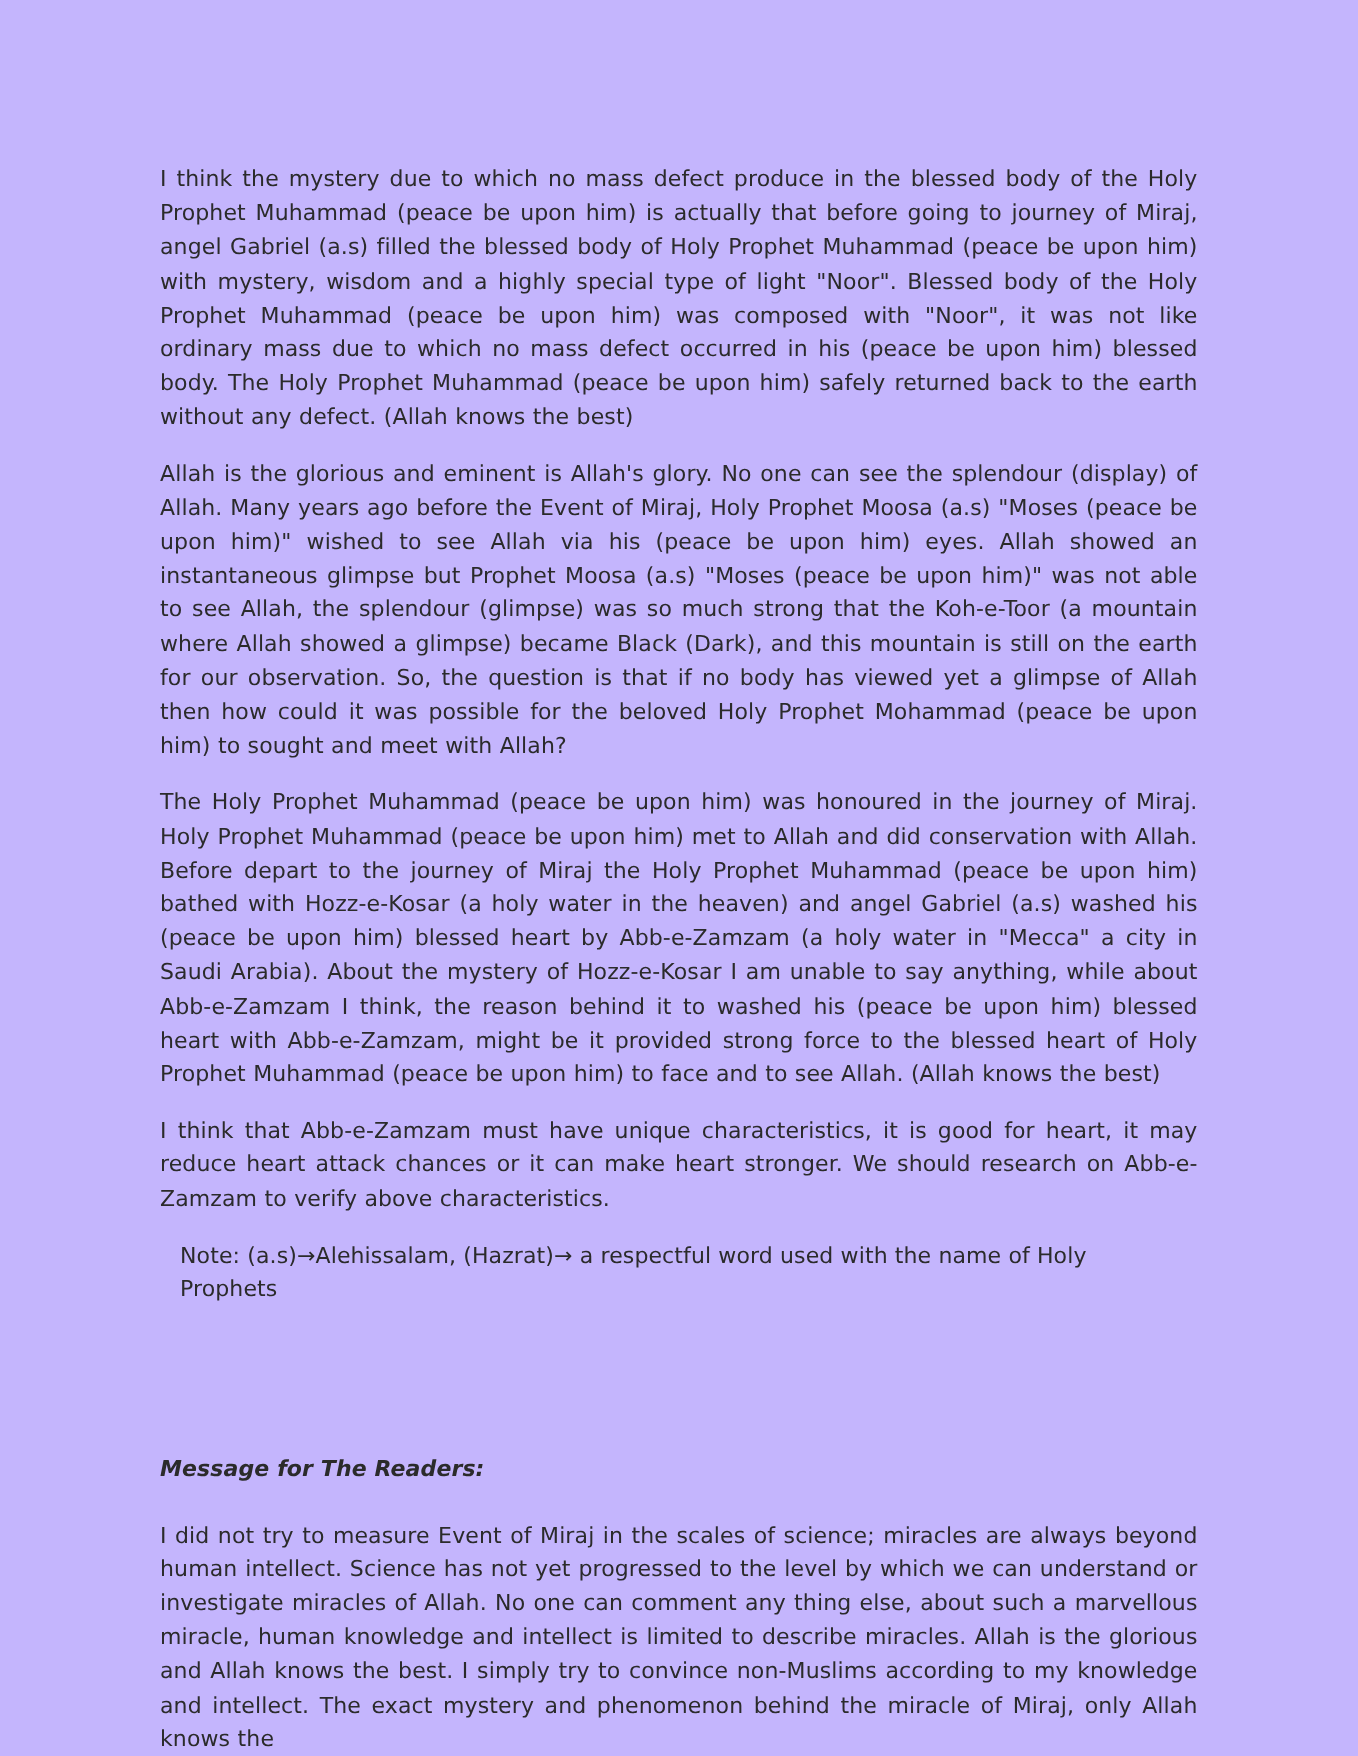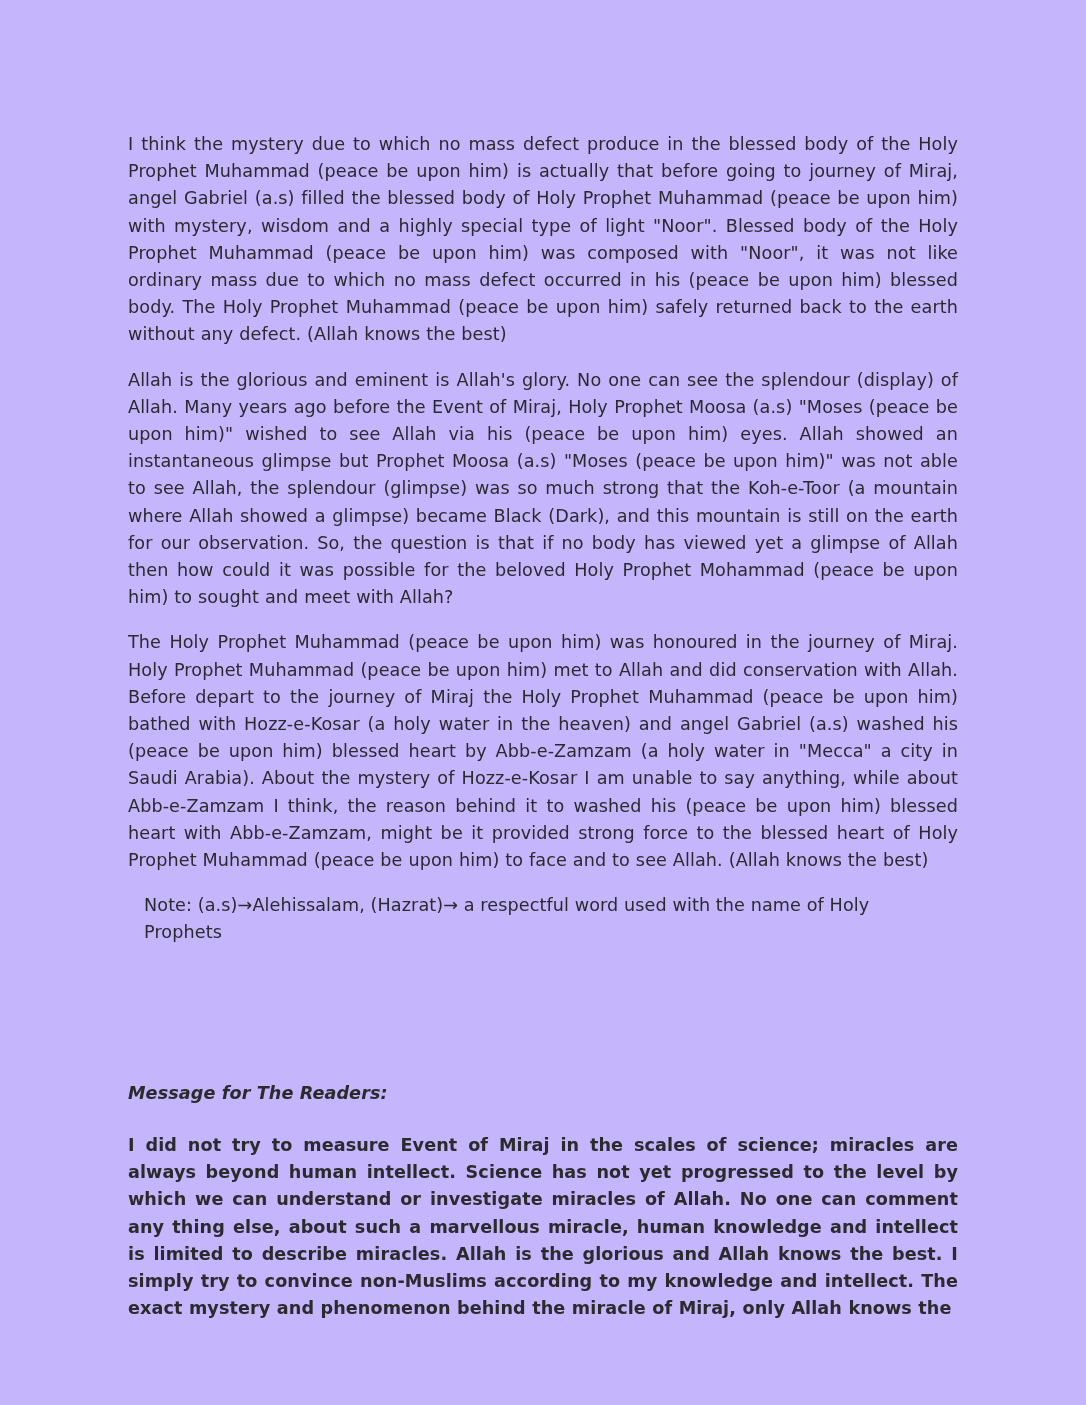--- a/index.html
+++ b/index.html
@@ -30,35 +30,34 @@
     font-size: 17.6px;
     line-height: 27.2px;
     text-align: justify;
     text-justify: inter-word;
     letter-spacing: 0.1px;
     word-spacing: 0.2px;
     color: #2b2b2b;
   }
   .para:last-child {
     margin-bottom: 0;
-    font-weight: bold;
   }
   .para-note {
     margin: 16px;
     font-size: 17.6px;
     line-height: 27.2px;
     text-align: left;
     letter-spacing: 0.1px;
     color: #2b2b2b;
   }
   .section-gap {
     height: 101px;
   }
   .section-heading {
-    margin: 16px 0 25px 0;
+    margin: 0 0 25px 0;
     font-size: 17.6px;
     line-height: 27.2px;
     font-weight: bold;
     font-style: italic;
     letter-spacing: 0.1px;
     color: #2b2b2b;
     text-align: left;
   }
 </style>
 </head>
@@ -67,20 +66,21 @@
 <div class="page">
 
   <div class="text-column">
 
     <p class="para">I think the mystery due to which no mass defect produce in the blessed body of the Holy Prophet Muhammad (peace be upon him) is actually that before going to journey of Miraj, angel Gabriel (a.s) filled the blessed body of Holy Prophet Muhammad (peace be upon him) with mystery, wisdom and a highly special type of light "Noor". Blessed body of the Holy Prophet Muhammad (peace be upon him) was composed with "Noor", it was not like ordinary mass due to which no mass defect occurred in his (peace be upon him) blessed body. The Holy Prophet Muhammad (peace be upon him) safely returned back to the earth without any defect. (Allah knows the best)</p>
 
     <p class="para">Allah is the glorious and eminent is Allah's glory. No one can see the splendour (display) of Allah. Many years ago before the Event of Miraj, Holy Prophet Moosa (a.s) "Moses (peace be upon him)" wished to see Allah via his (peace be upon him) eyes. Allah showed an instantaneous glimpse but Prophet Moosa (a.s) "Moses (peace be upon him)" was not able to see Allah, the splendour (glimpse) was so much strong that the Koh-e-Toor (a mountain where Allah showed a glimpse) became Black (Dark), and this mountain is still on the earth for our observation. So, the question is that if no body has viewed yet a glimpse of Allah then how could it was possible for the beloved Holy Prophet Mohammad (peace be upon him) to sought and meet with Allah?</p>
 
     <p class="para">The Holy Prophet Muhammad (peace be upon him) was honoured in the journey of Miraj. Holy Prophet Muhammad (peace be upon him) met to Allah and did conservation with Allah. Before depart to the journey of Miraj the Holy Prophet Muhammad (peace be upon him) bathed with Hozz-e-Kosar (a holy water in the heaven) and angel Gabriel (a.s) washed his (peace be upon him) blessed heart by Abb-e-Zamzam (a holy water in "Mecca" a city in Saudi Arabia). About the mystery of Hozz-e-Kosar I am unable to say anything, while about Abb-e-Zamzam I think, the reason behind it to washed his (peace be upon him) blessed heart with Abb-e-Zamzam, might be it provided strong force to the blessed heart of Holy Prophet Muhammad (peace be upon him) to face and to see Allah. (Allah knows the best)</p>
 
+    <p class="para">I think that Abb-e-Zamzam must have unique characteristics, it is good for heart, it may reduce heart attack chances or it can make heart stronger. We should research on Abb-e-Zamzam to verify above characteristics.</p>
 
     <p class="para-note">Note: (a.s)→Alehissalam, (Hazrat)→ a respectful word used with the name of Holy Prophets</p>
 
     <div class="section-gap"></div>
 
     <p class="section-heading">Message for The Readers:</p>
 
     <p class="para">I did not try to measure Event of Miraj in the scales of science; miracles are always beyond human intellect. Science has not yet progressed to the level by which we can understand or investigate miracles of Allah. No one can comment any thing else, about such a marvellous miracle, human knowledge and intellect is limited to describe miracles. Allah is the glorious and Allah knows the best. I simply try to convince non-Muslims according to my knowledge and intellect. The exact mystery and phenomenon behind the miracle of Miraj, only Allah knows the</p>
 
   </div>

